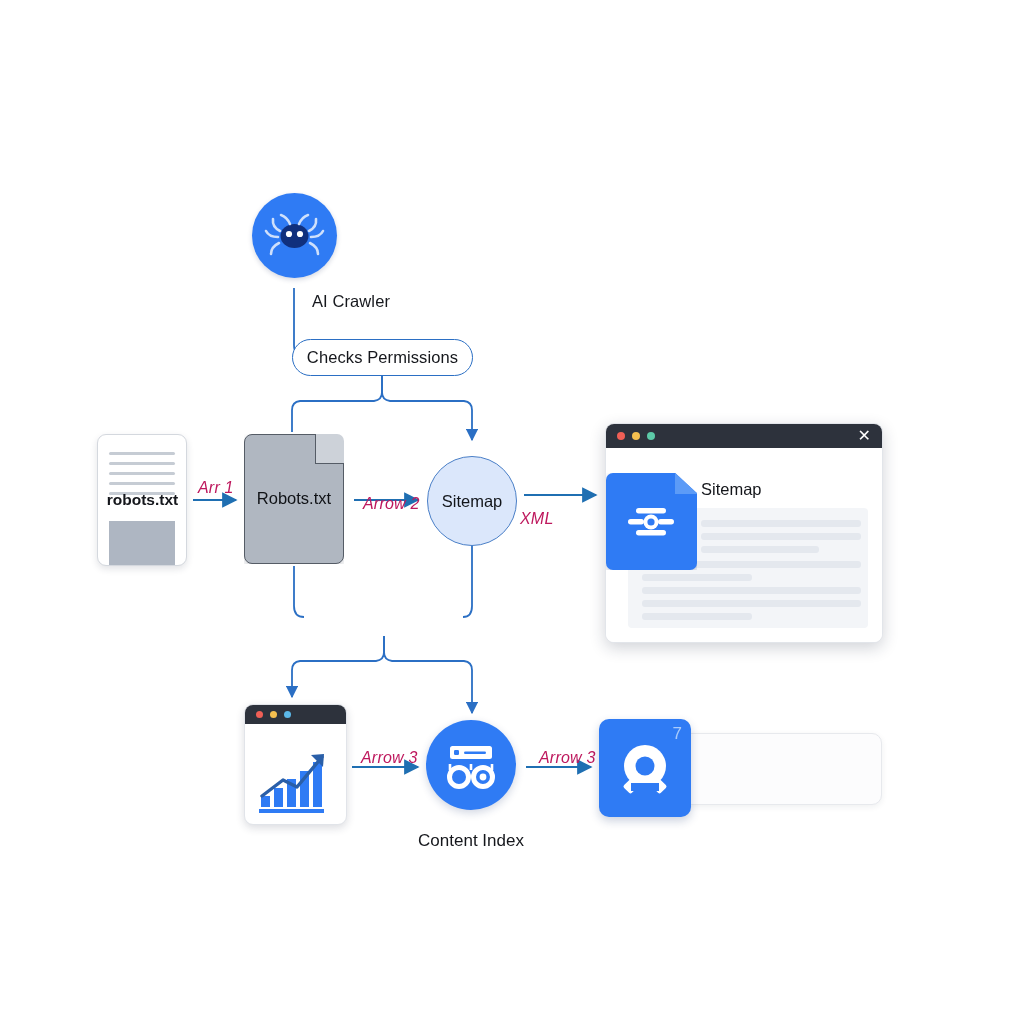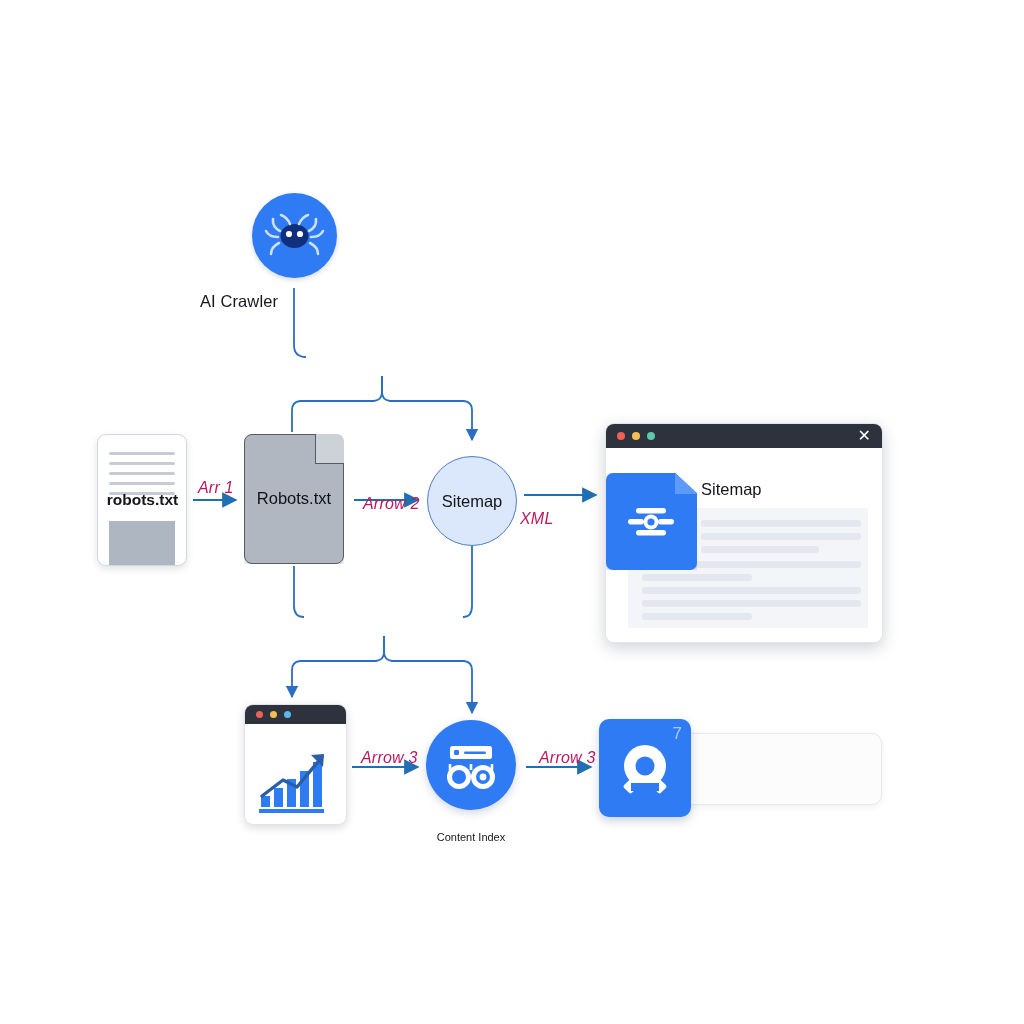--- a/index.html
+++ b/index.html
@@ -30,21 +30,21 @@
     left: 252px; top: 193px;
     width: 85px; height: 85px;
     border-radius: 50%;
     background: #2f7bf4;
     box-shadow: 0 2px 5px rgba(20,40,90,.18);
   }
   .crawler-label {
     position: absolute;
     left: 200px; top: 292px;
     width: 190px;
-    text-align: left;
+    text-align: right;
     font-size: 16.5px;
     color: #16181d;
     letter-spacing: .1px;
   }
 
   
   .pill {
     position: absolute;
     box-sizing: border-box;
     background: #ffffff;
@@ -246,21 +246,21 @@
     width: 90px; height: 90px;
     border-radius: 50%;
     background: #2f7bf4;
     box-shadow: 0 3px 8px rgba(25,50,110,.2);
   }
   .index-label {
     position: absolute;
     left: 385px; top: 831px;
     width: 172px;
     text-align: center;
-    font-size: 11px;
+    font-size: 17px;
     color: #15171c;
   }
 
   
   .disc-box {
     position: absolute;
     left: 660px; top: 733px;
     width: 220px; height: 70px;
     background: #fcfcfd;
     border: 1px solid #e7e9ed;
@@ -336,20 +336,23 @@
         <path d="M 57 38 Q 65 34 64 26"></path>
         <path d="M 59 44 Q 68 44 71 38"></path>
         <path d="M 58 50 Q 66 54 66 61"></path>
         <path d="M 38 31 Q 35 24 29 22"></path>
         <path d="M 47 31 Q 50 24 56 22"></path>
       </g>
     </svg>
   </div>
   <div class="crawler-label">AI Crawler</div>
 
+  <div class="pill" id="pill-checks">
+    <span>Checks Permissions</span>
+  </div>
 
   <div class="doc-page">
     <div class="rule" style="top:17px"></div>
     <div class="rule" style="top:27px"></div>
     <div class="rule" style="top:37px"></div>
     <div class="rule" style="top:47px"></div>
     <div class="rule" style="top:57px"></div>
     <div class="block"></div>
   </div>
   <div class="doc-page-text">robots.txt</div>

